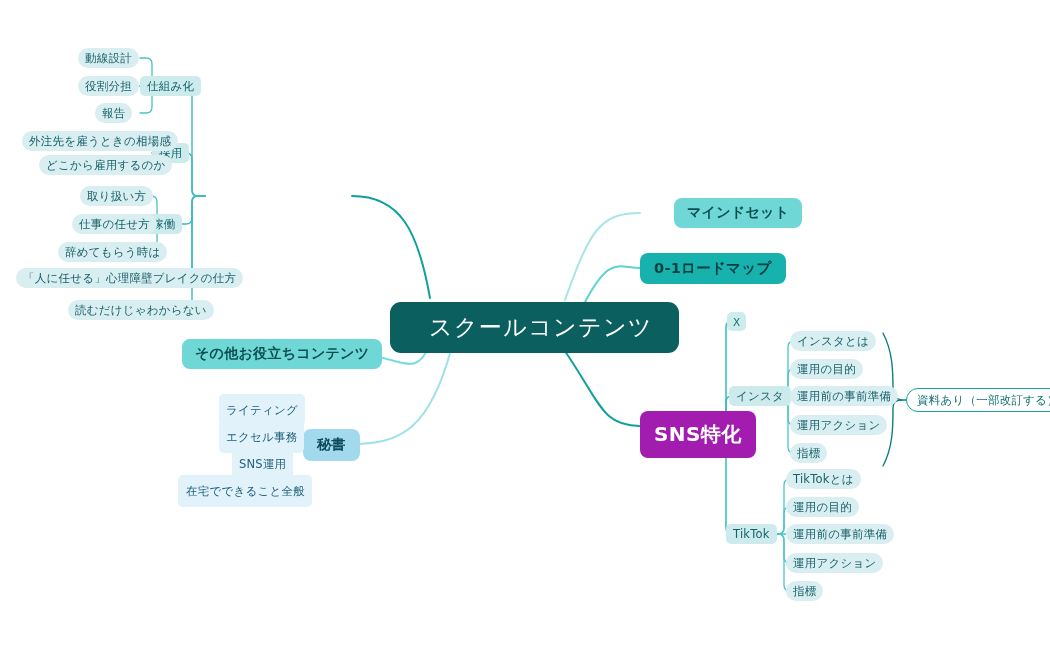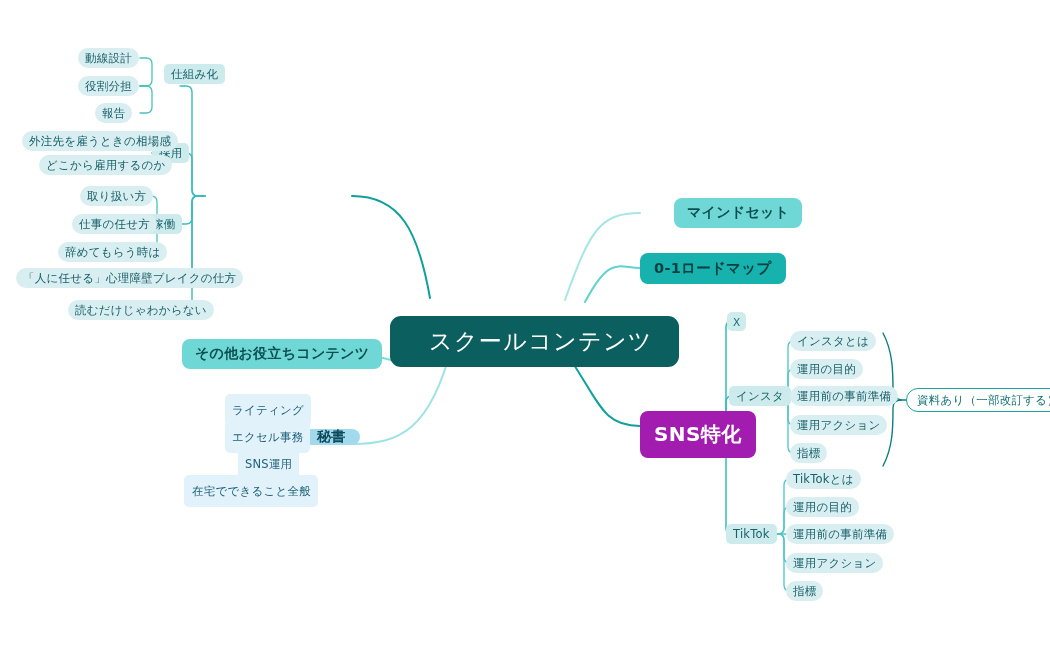--- a/index.html
+++ b/index.html
@@ -44,32 +44,32 @@
   
   .n-cyan{
     background:#6fd8d7;color:#0c4f50;
     font-size:14px;font-weight:bold;
     padding:0 13px;height:30px;border-radius:8px;
   }
   
   .n-blue{
     background:#a3d9ed;color:#0d4a5c;
     font-size:14px;font-weight:bold;
-    padding:0 14px;height:16px;border-radius:8px;
+    padding:0 14px;height:32px;border-radius:8px;
   }
   
   .n-leaf{
     background:#d9eef0;color:#18606a;
     font-size:11.5px;
     padding:0 7px;height:20px;border-radius:10px;
   }
   .n-leaf-blue{
     background:#e2f2fa;color:#1d5f78;
     font-size:11.5px;
-    padding:0 7px;height:32px;border-radius:5px;margin-left:6px;
+    padding:0 7px;height:32px;border-radius:5px;
   }
   .n-mid{
     background:#cdebec;color:#16626b;
     font-size:11.5px;
     padding:0 7px;height:20px;border-radius:5px;
   }
   .n-outline{
     background:#ffffff;color:#0e6f72;
     border:1.3px solid #15a5a4;
     font-size:11.5px;
@@ -156,24 +156,24 @@
       <path d="M 772 534 L 778 534 Q 784 534 784 540 L 784 585 Q 784 591 790 591 L 796 591"></path>
     </g>
 
     <g fill="none" stroke="#0d7f82" stroke-width="1.4" stroke-linecap="round">
       <path d="M 883 333 C 893 352 893 372 893 391 C 893 396 896 399 901 400"></path>
       <path d="M 883 466 C 893 447 893 427 893 408 C 893 403 896 400 901 400"></path>
       <path d="M 901 400 L 915 400"></path>
     </g>
   </svg>
 
-  <div class="node n-root" style="left:390px;top:316px;padding-left:39px;">スクールコンテンツ</div>
-
-
-  <div class="node n-mid" style="left:140px;top:64px;margin-left:24px;">仕組み化</div>
+  <div class="node n-root" style="left:390px;top:302px;padding-left:39px;">スクールコンテンツ</div>
+
+
+  <div class="node n-mid" style="left:140px;top:76px;">仕組み化</div>
   <div class="node n-leaf" style="left:78px;top:48px;">動線設計</div>
   <div class="node n-leaf" style="left:78px;top:76px;">役割分担</div>
   <div class="node n-leaf" style="left:95px;top:103px;">報告</div>
 
   <div class="node n-mid" style="left:152px;top:143px;">採用</div>
   <div class="node n-leaf" style="left:22px;top:131px;">外注先を雇うときの相場感</div>
   <div class="node n-leaf" style="left:39px;top:155px;">どこから雇用するのか</div>
 
   <div class="node n-mid" style="left:145px;top:214px;">稼働</div>
   <div class="node n-leaf" style="left:80px;top:186px;">取り扱い方</div>

